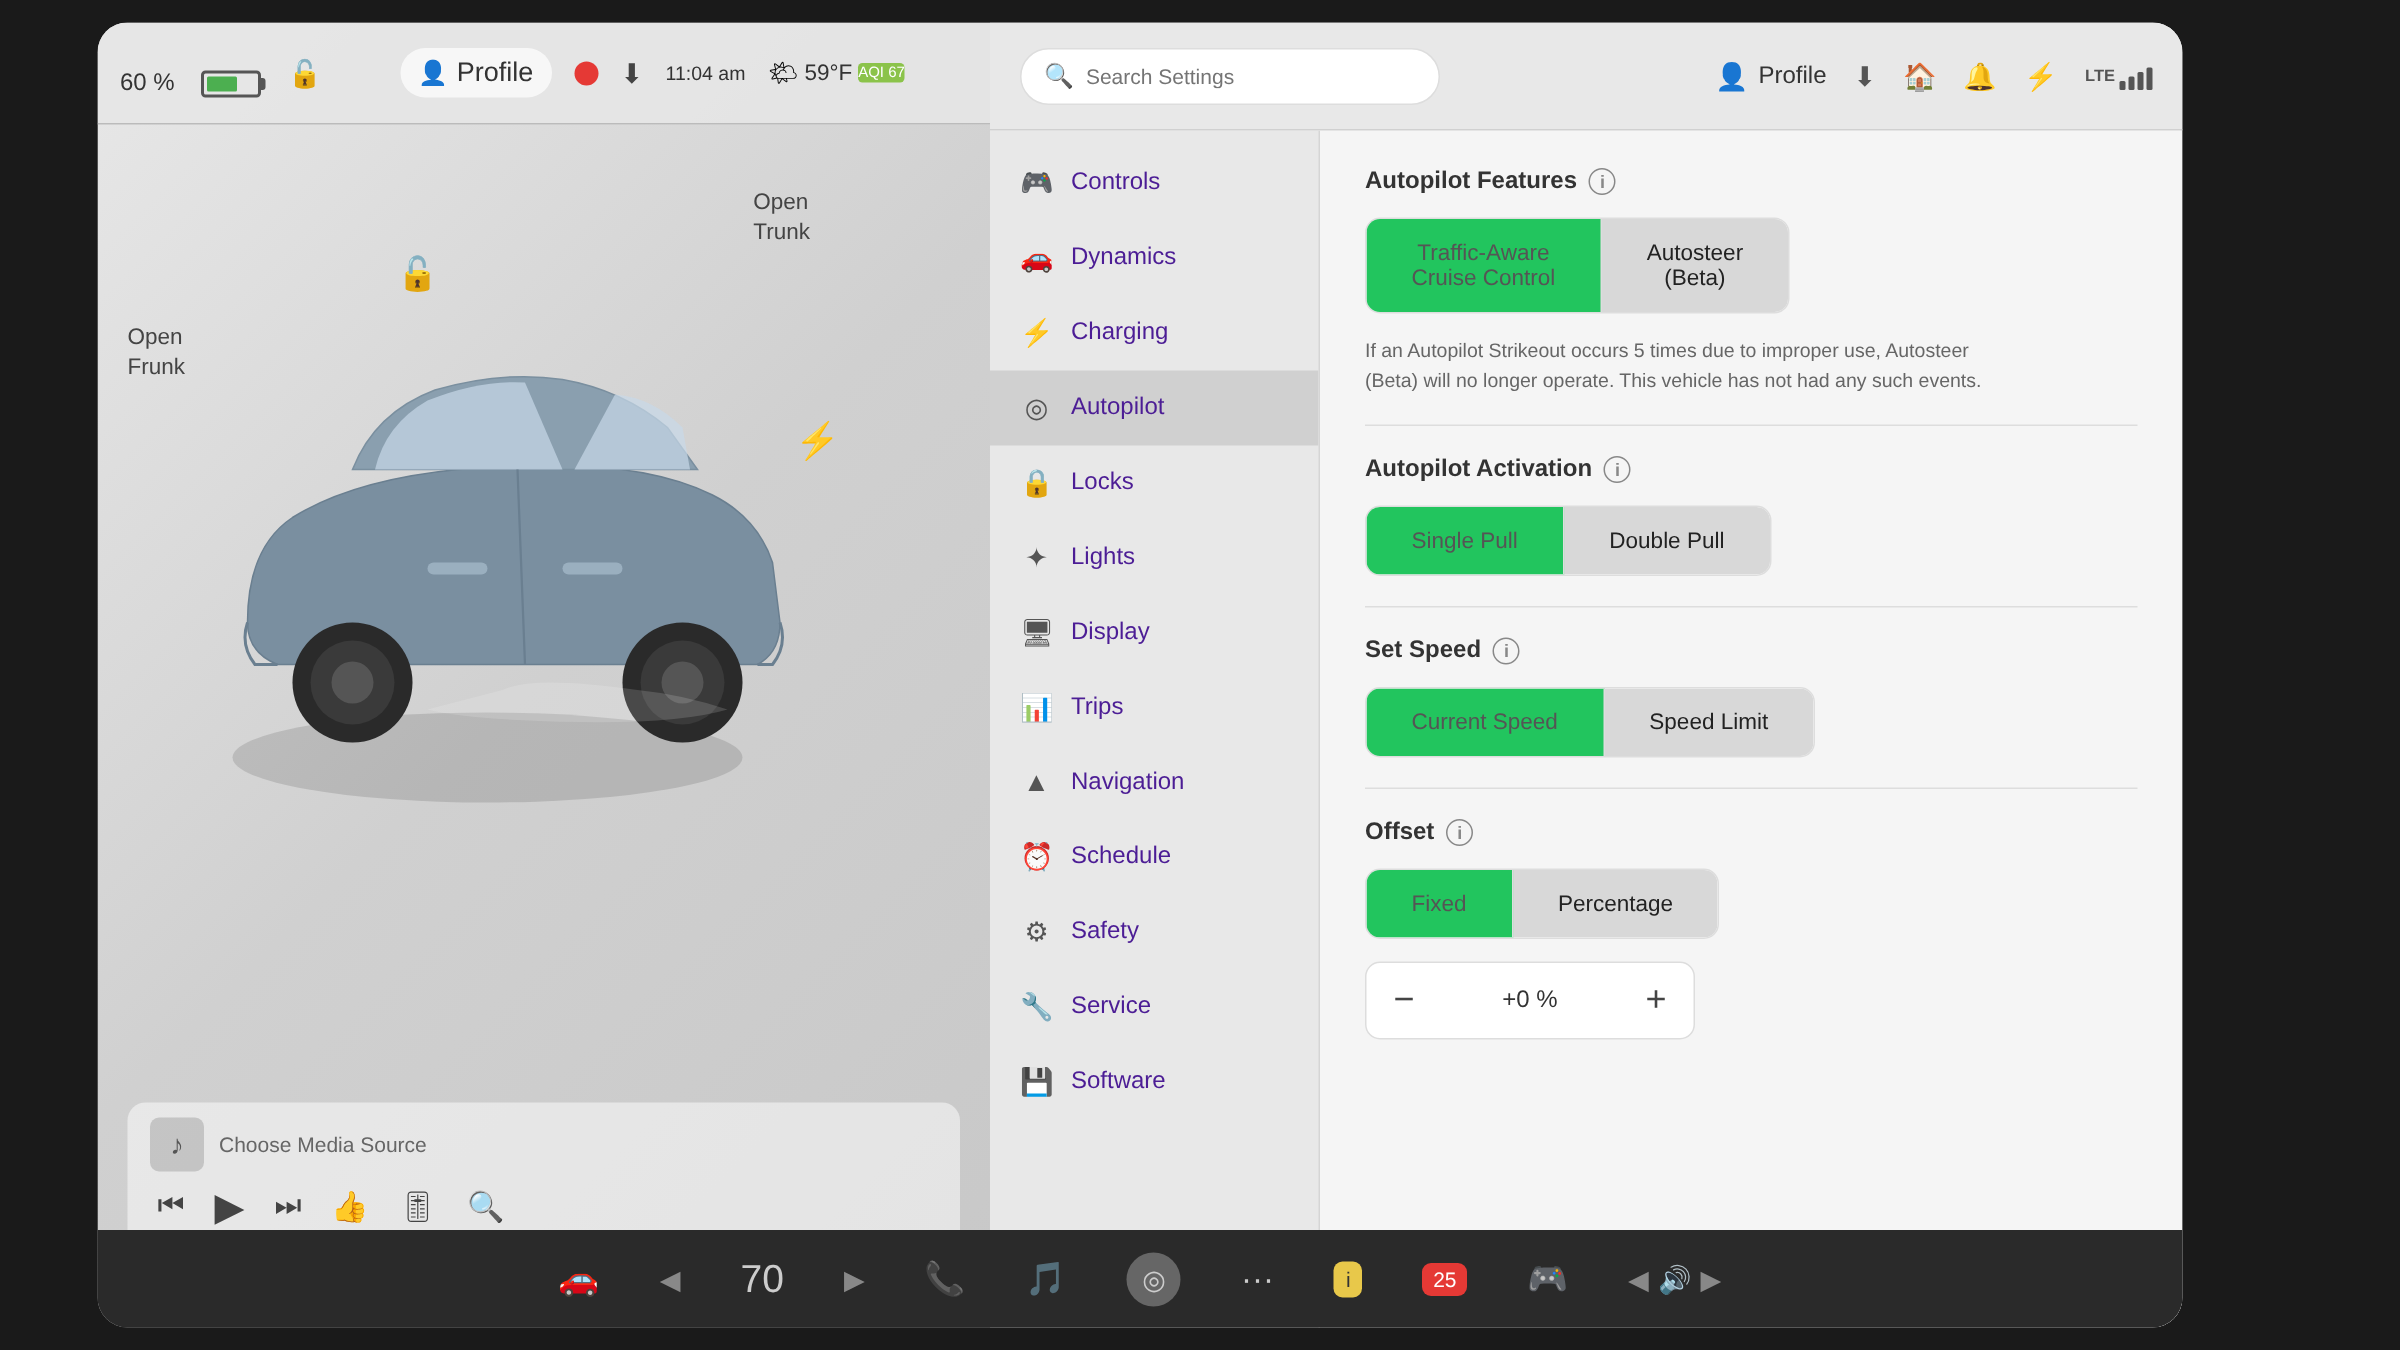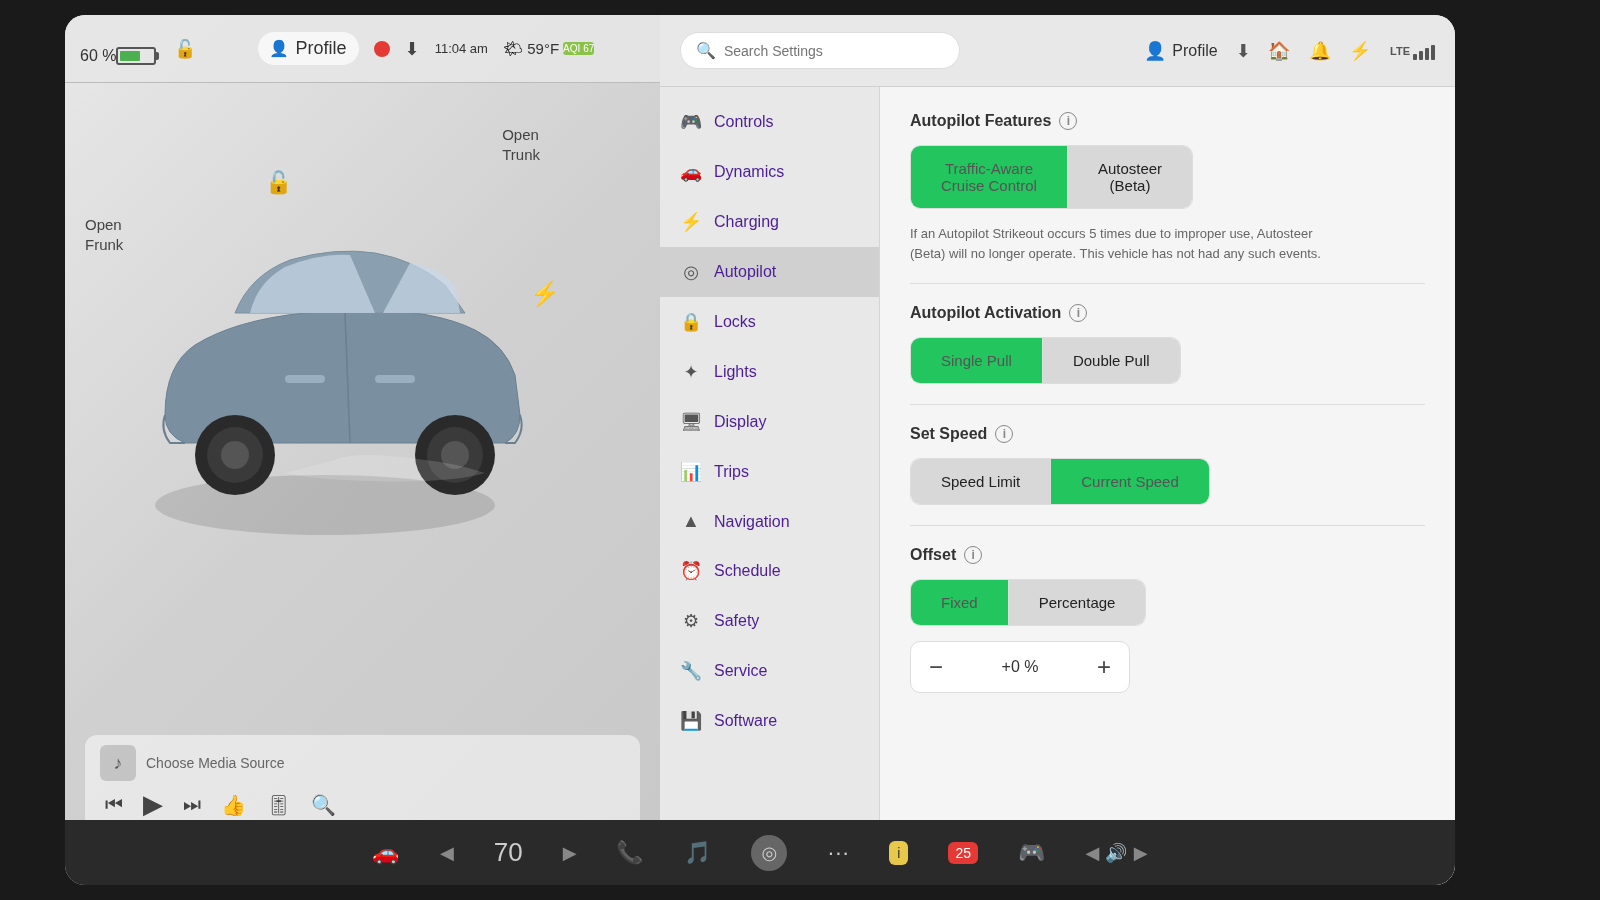--- a/index.html
+++ b/index.html
@@ -42,21 +42,21 @@
       display: flex;
       align-items: center;
       padding: 0 15px;
       gap: 10px;
       border-bottom: 1px solid #bbb;
     }
 
     .battery-section {
       display: flex;
       align-items: flex-start;
-      gap: 0;
+      gap: 18px;
       margin-top: 14px;
     }
 
     .battery-pct {
       font-size: 16px;
       color: #333;
       font-weight: 500;
     }
 
     .battery-icon {
@@ -744,22 +744,22 @@
         </div>
 
         <div class="divider"></div>
 
         <div class="section-title">
           <span>Set Speed</span>
           <span class="info-icon">i</span>
         </div>
 
         <div class="btn-group">
+          <button class="btn-group-btn">Current Speed</button>
           <button class="btn-group-btn active">Speed Limit</button>
-          <button class="btn-group-btn">Current Speed</button>
         </div>
 
         <div class="divider"></div>
 
         <div class="section-title">
           <span>Offset</span>
           <span class="info-icon">i</span>
         </div>
 
         <div class="btn-group">

